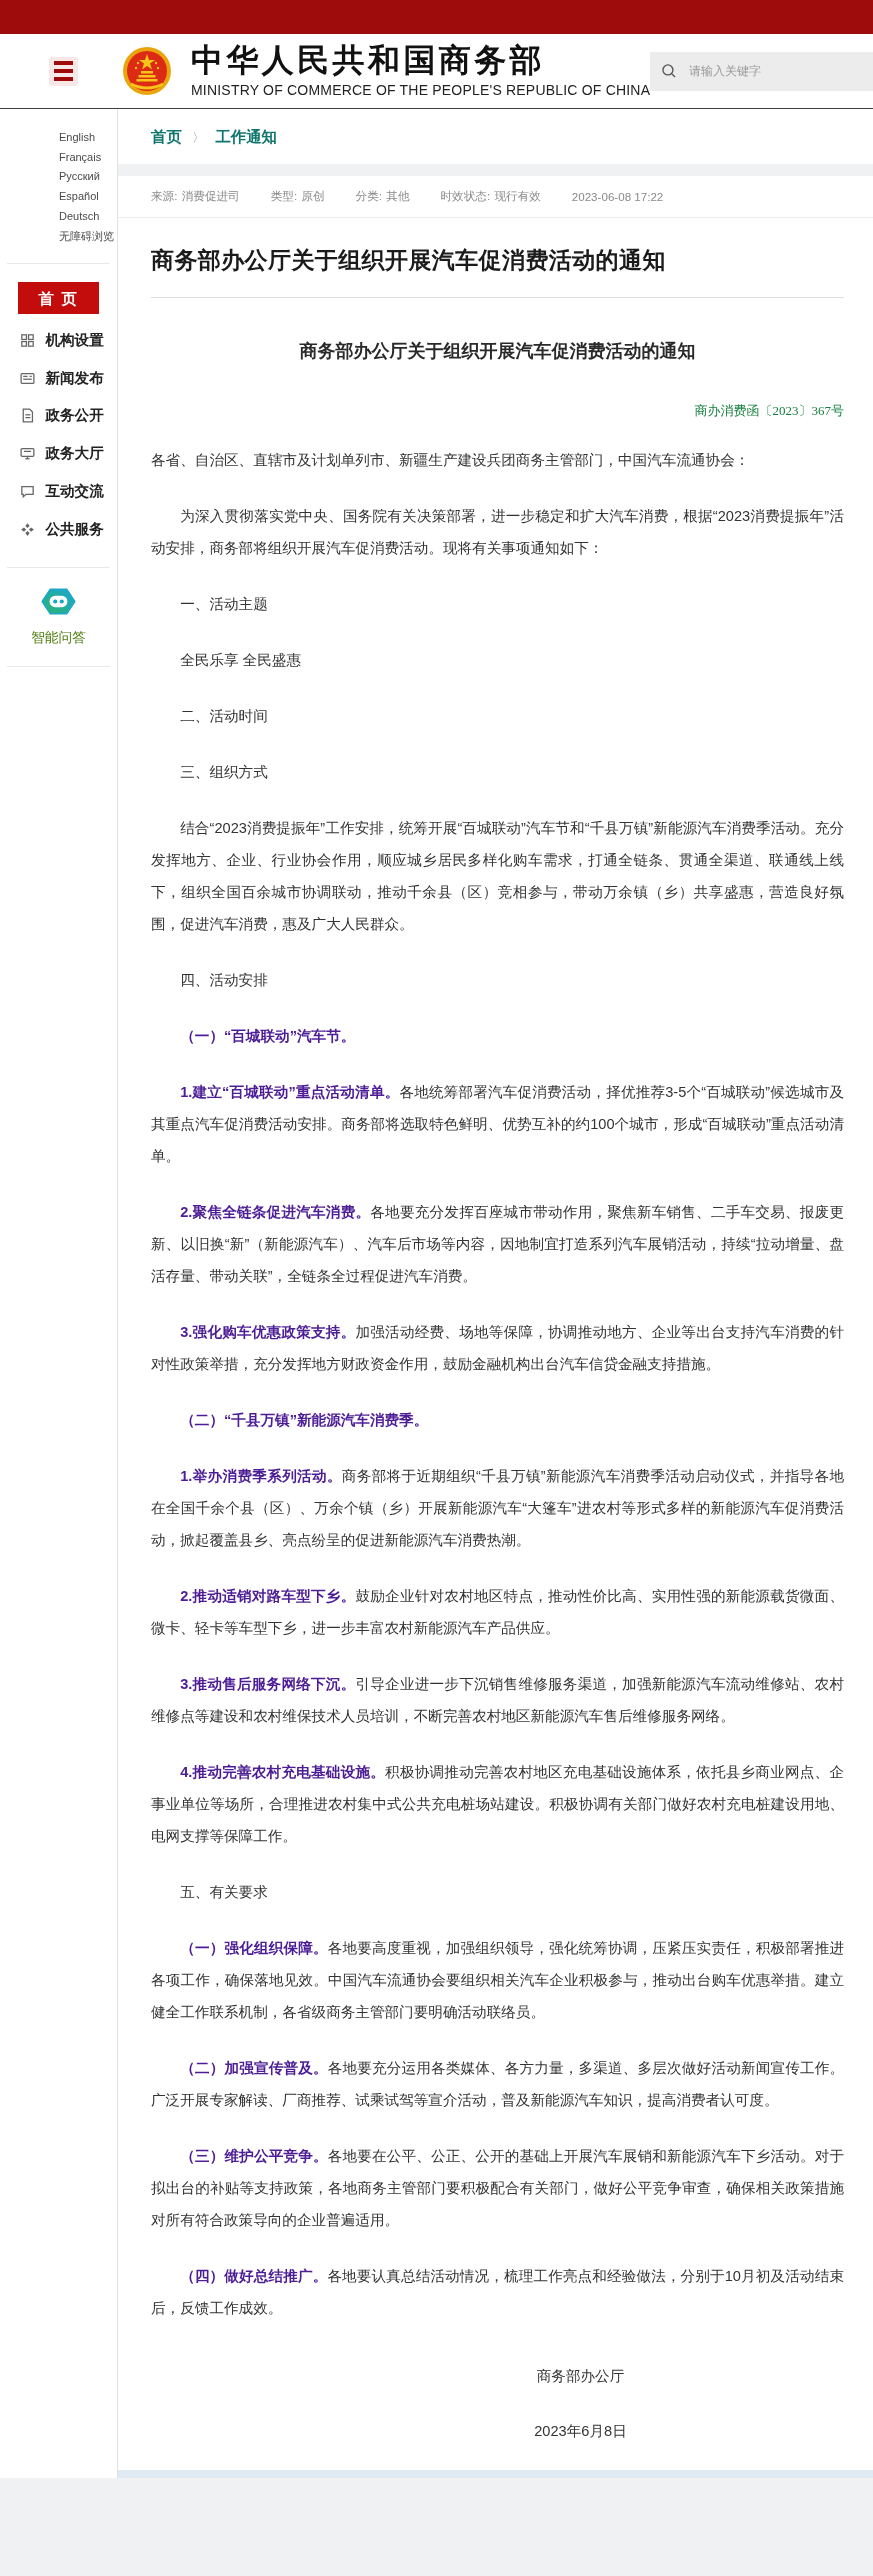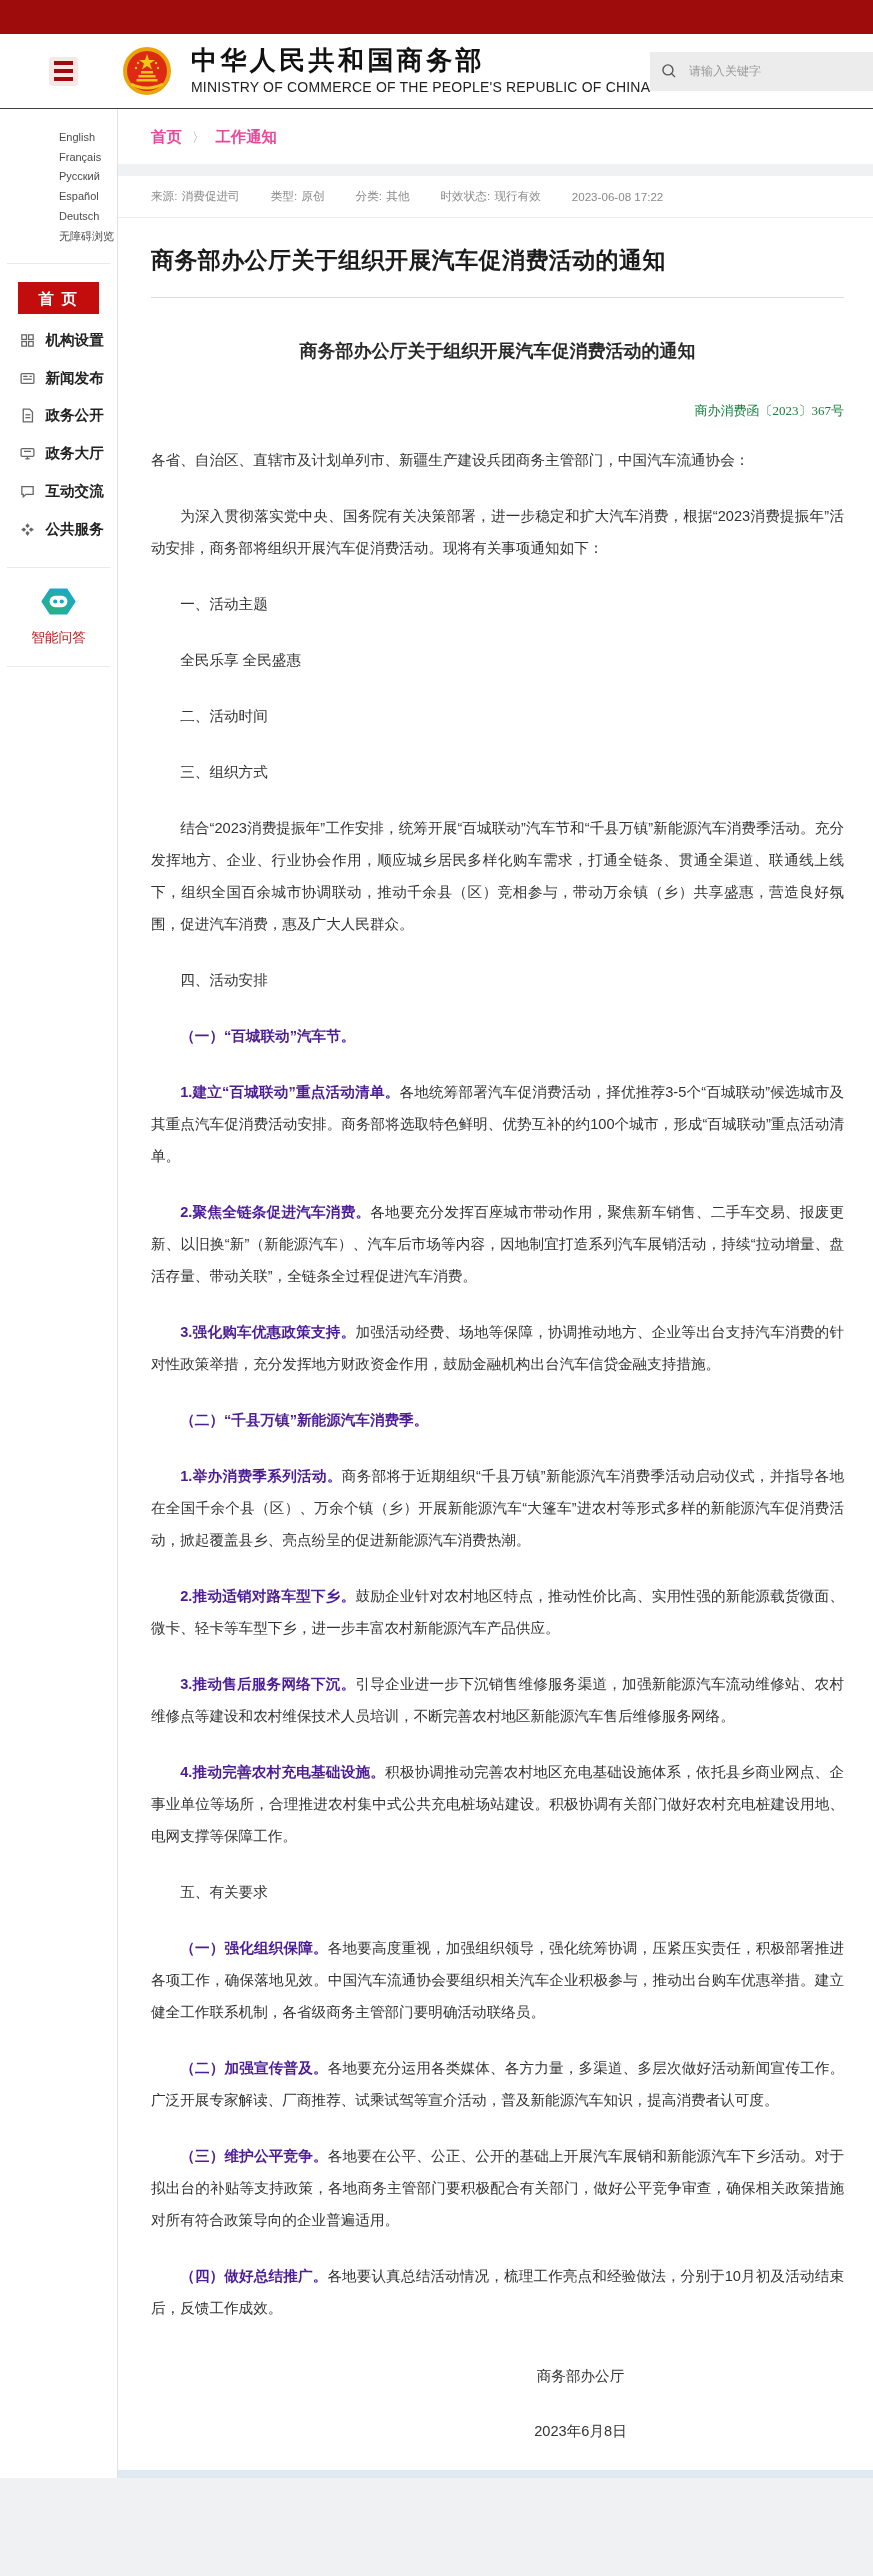--- a/index.html
+++ b/index.html
@@ -11,21 +11,21 @@
   }
   
   .topbar{height:34px;background:#9e0c0c;}
   
   .header{height:74px;background:#fff;display:flex;align-items:center;border-bottom:1.7px solid #3f3f3f;}
   .hamburger{width:29px;height:29px;margin-left:49px;background:#f8e7e7;border-radius:3.4px;
     display:flex;flex-direction:column;justify-content:center;align-items:center;gap:3.4px;cursor:pointer;flex:0 0 auto;}
   .hamburger i{display:block;width:19px;height:4.3px;background:#9e0b0b;}
   .emblem{margin-left:44px;flex:0 0 auto;width:50px;height:50px;}
   .brand{margin-left:19px;flex:0 0 auto;}
-  .brand-title{font-size:26px;font-weight:600;color:#111;letter-spacing:3.4px;line-height:1;}
+  .brand-title{font-size:32px;font-weight:600;color:#111;letter-spacing:3.4px;line-height:1;}
   .brand-sub{font-size:14px;color:#222;margin-top:6px;letter-spacing:0.2px;}
   .search{margin-left:auto;margin-right:49px;width:283px;height:39px;background:#ececec;
     display:flex;align-items:center;padding:0 11px;flex:0 0 auto;}
   .search svg{flex:0 0 auto;}
   .search input{border:0;background:transparent;outline:none;margin-left:10.3px;font-size:12px;color:#555;width:223px;
     font-family:"Liberation Sans","DejaVu Sans",sans-serif;}
   .search input::placeholder{color:#999;}
   
   .page{display:flex;align-items:stretch;background:#fff;}
   .sidebar{width:117px;flex:0 0 auto;background:#fff;border-right:0.9px solid #e2e2e2;}
@@ -33,25 +33,25 @@
   .langs a{font-size:11px;color:#4a4a4a;text-decoration:none;cursor:pointer;white-space:nowrap;}
   .side-rule{border:0;border-top:0.9px solid #e9e9e9;margin:19px 6.9px 0 6.9px;}
   .home-btn{display:block;width:81px;height:32px;margin:18px auto 6.9px;background:#c30d0d;color:#fff;
     border:0;font-size:15.4px;font-weight:bold;line-height:32px;text-align:center;letter-spacing:1.7px;cursor:pointer;
     font-family:"Liberation Sans","DejaVu Sans",sans-serif;}
   .menu{list-style:none;margin:3.4px 0 0;padding:0;}
   .menu li{display:flex;align-items:center;gap:9.4px;padding:9.4px 0 9.4px 19px;font-size:14.6px;font-weight:600;color:#222;cursor:pointer;}
   .menu li svg{flex:0 0 auto;}
   .robot-block{text-align:center;margin-top:13.7px;}
   .robot-block .bot{cursor:pointer;display:inline-block;}
-  .robot-label{font-size:13.7px;color:#b91c1c;margin-top:5.1px;text-align:center;}
+  .robot-label{font-size:13.7px;color:#4d7c0f;margin-top:5.1px;text-align:center;}
   
   .main{flex:1 1 auto;background:#fff;display:flex;flex-direction:column;}
   .breadcrumb{background:#fff;padding:18px 0 16.3px 33px;font-size:15.4px;font-weight:bold;color:#1f1f1f;}
-  .breadcrumb a{color:#ec4899;text-decoration:none;cursor:pointer;}
+  .breadcrumb a{color:#0f766e;text-decoration:none;cursor:pointer;}
   .crumb-sep{color:#999;font-weight:normal;font-size:13px;margin:0 10.3px;}
   .gray-gap{height:12px;background:#f0f1f2;}
   .meta{display:flex;align-items:center;gap:31px;padding:13px 12px 13px 33px;border-bottom:0.9px solid #ececec;
     font-size:11.6px;color:#8a8a8a;}
   .meta b{font-weight:normal;color:#8a8a8a;margin-right:4.3px;}
   
   .article{padding:0 30px 0 33px;}
   .article h1{font-size:23px;line-height:1.4;color:#1b1b1b;margin:26px 0 20.6px;letter-spacing:0.4px;}
   .title-rule{border:0;border-top:0.9px solid #dcdcdc;margin:0;}
   .doc-title{text-align:center;font-family:"Liberation Serif","DejaVu Serif",serif;font-weight:600;

